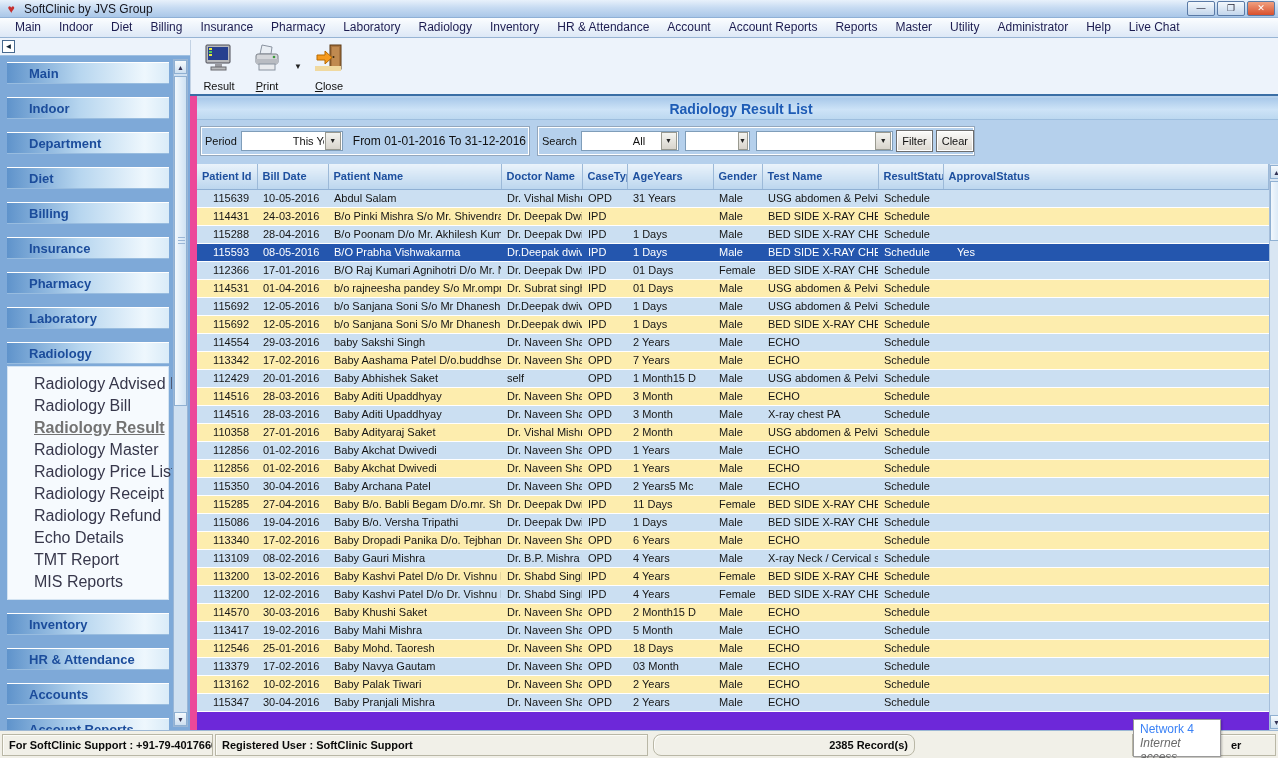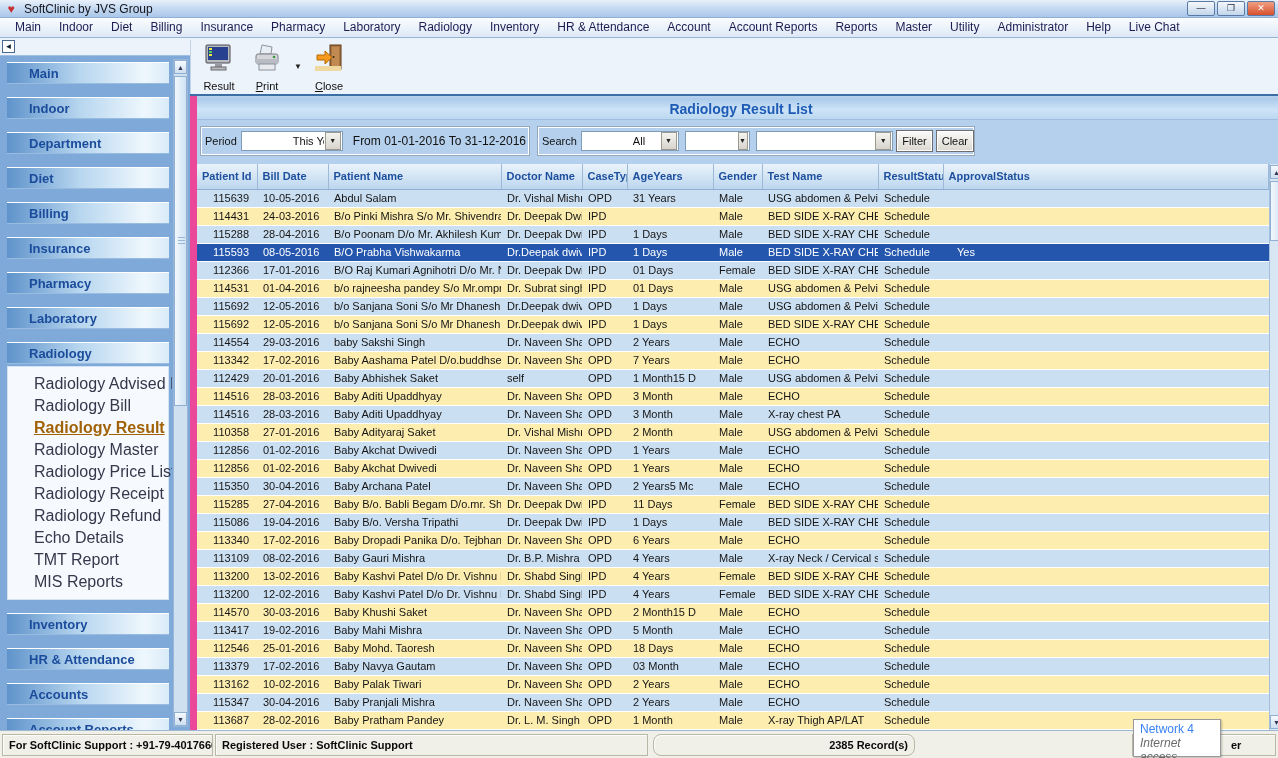--- a/index.html
+++ b/index.html
@@ -37,21 +37,21 @@
   
   .sidebar { position:absolute; left:0; top:55px; width:190px; height:675px; background:#7ea9d8; border-top:1px solid #9fc0e2; }
   .side-inner { position:absolute; left:0; top:0; width:172px; height:675px; overflow:hidden; }
   .side-section { margin:13px 3px 0 7px; height:22px; line-height:21px;
     background:linear-gradient(90deg,#5f93cb 0%,#b7d6ef 45%,#eef7fd 85%,#d9ebf8 100%);
     border-top:1px solid #ffffff; border-bottom:1px solid #98bcdf;
     font-weight:bold; font-size:13px; color:#1b4c9b; padding-left:22px; cursor:pointer; }
   .side-section:first-child { margin-top:6px; }
   .side-sub { margin:2px 3px 0 7px; background:#f6fafe; border:1px solid #d3e3f2; padding:6px 0 6px 0; }
   .side-sub-item { height:22px; line-height:22px; padding-left:26px; font-size:16px; color:#37374b; white-space:nowrap; cursor:pointer; }
-  .side-sub-item.active { font-weight:bold; text-decoration:underline; color:#a16207; }
+  .side-sub-item.active { font-weight:bold; text-decoration:underline; color:#737373; }
   .side-scroll { position:absolute; right:2px; top:3px; bottom:3px; width:15px; background:#cfe0f1; border:1px solid #9ab6d6; }
   .scroll-btn { position:absolute; left:0; width:13px; height:14px; background:linear-gradient(180deg,#f6fafd,#cddff0);
     border:1px solid #8fb0d2; font-size:7px; text-align:center; line-height:13px; color:#335; }
   .side-scroll .up { top:0; } .side-scroll .down { bottom:0; }
   .side-thumb { position:absolute; left:0; top:16px; width:13px; height:330px; background:linear-gradient(90deg,#f2f8fd,#cfe2f3);
     border:1px solid #8fb0d2; }
   .thumb-grip { position:absolute; left:3px; top:50%; width:7px; height:7px; margin-top:-4px;
     background:repeating-linear-gradient(180deg,#9ab6d6 0 1px,transparent 1px 3px); }
 
   
@@ -626,32 +626,20 @@
             <td class="c1">30-04-2016</td>
             <td class="c2">Baby Pranjali Mishra</td>
             <td class="c3">Dr. Naveen Sharm</td>
             <td class="c4">OPD</td>
             <td class="c5">2 Years</td>
             <td class="c6">Male</td>
             <td class="c7">ECHO</td>
             <td class="c8">Schedule</td>
             <td class="c9"></td>
           </tr>
-          <tr class="yellow">
-            <td class="c0">113687</td>
-            <td class="c1">28-02-2016</td>
-            <td class="c2">Baby Pratham Pandey</td>
-            <td class="c3">Dr. L. M. Singh</td>
-            <td class="c4">OPD</td>
-            <td class="c5">1 Month</td>
-            <td class="c6">Male</td>
-            <td class="c7">X-ray Thigh AP/LAT</td>
-            <td class="c8">Schedule</td>
-            <td class="c9"></td>
-          </tr>
         </tbody>
     </table>
   </div>
   <div class="v-scroll">
     <div class="scroll-btn up">▲</div>
     <div class="v-thumb"></div>
     <div class="scroll-btn down">▼</div>
   </div>
 </div>
 

